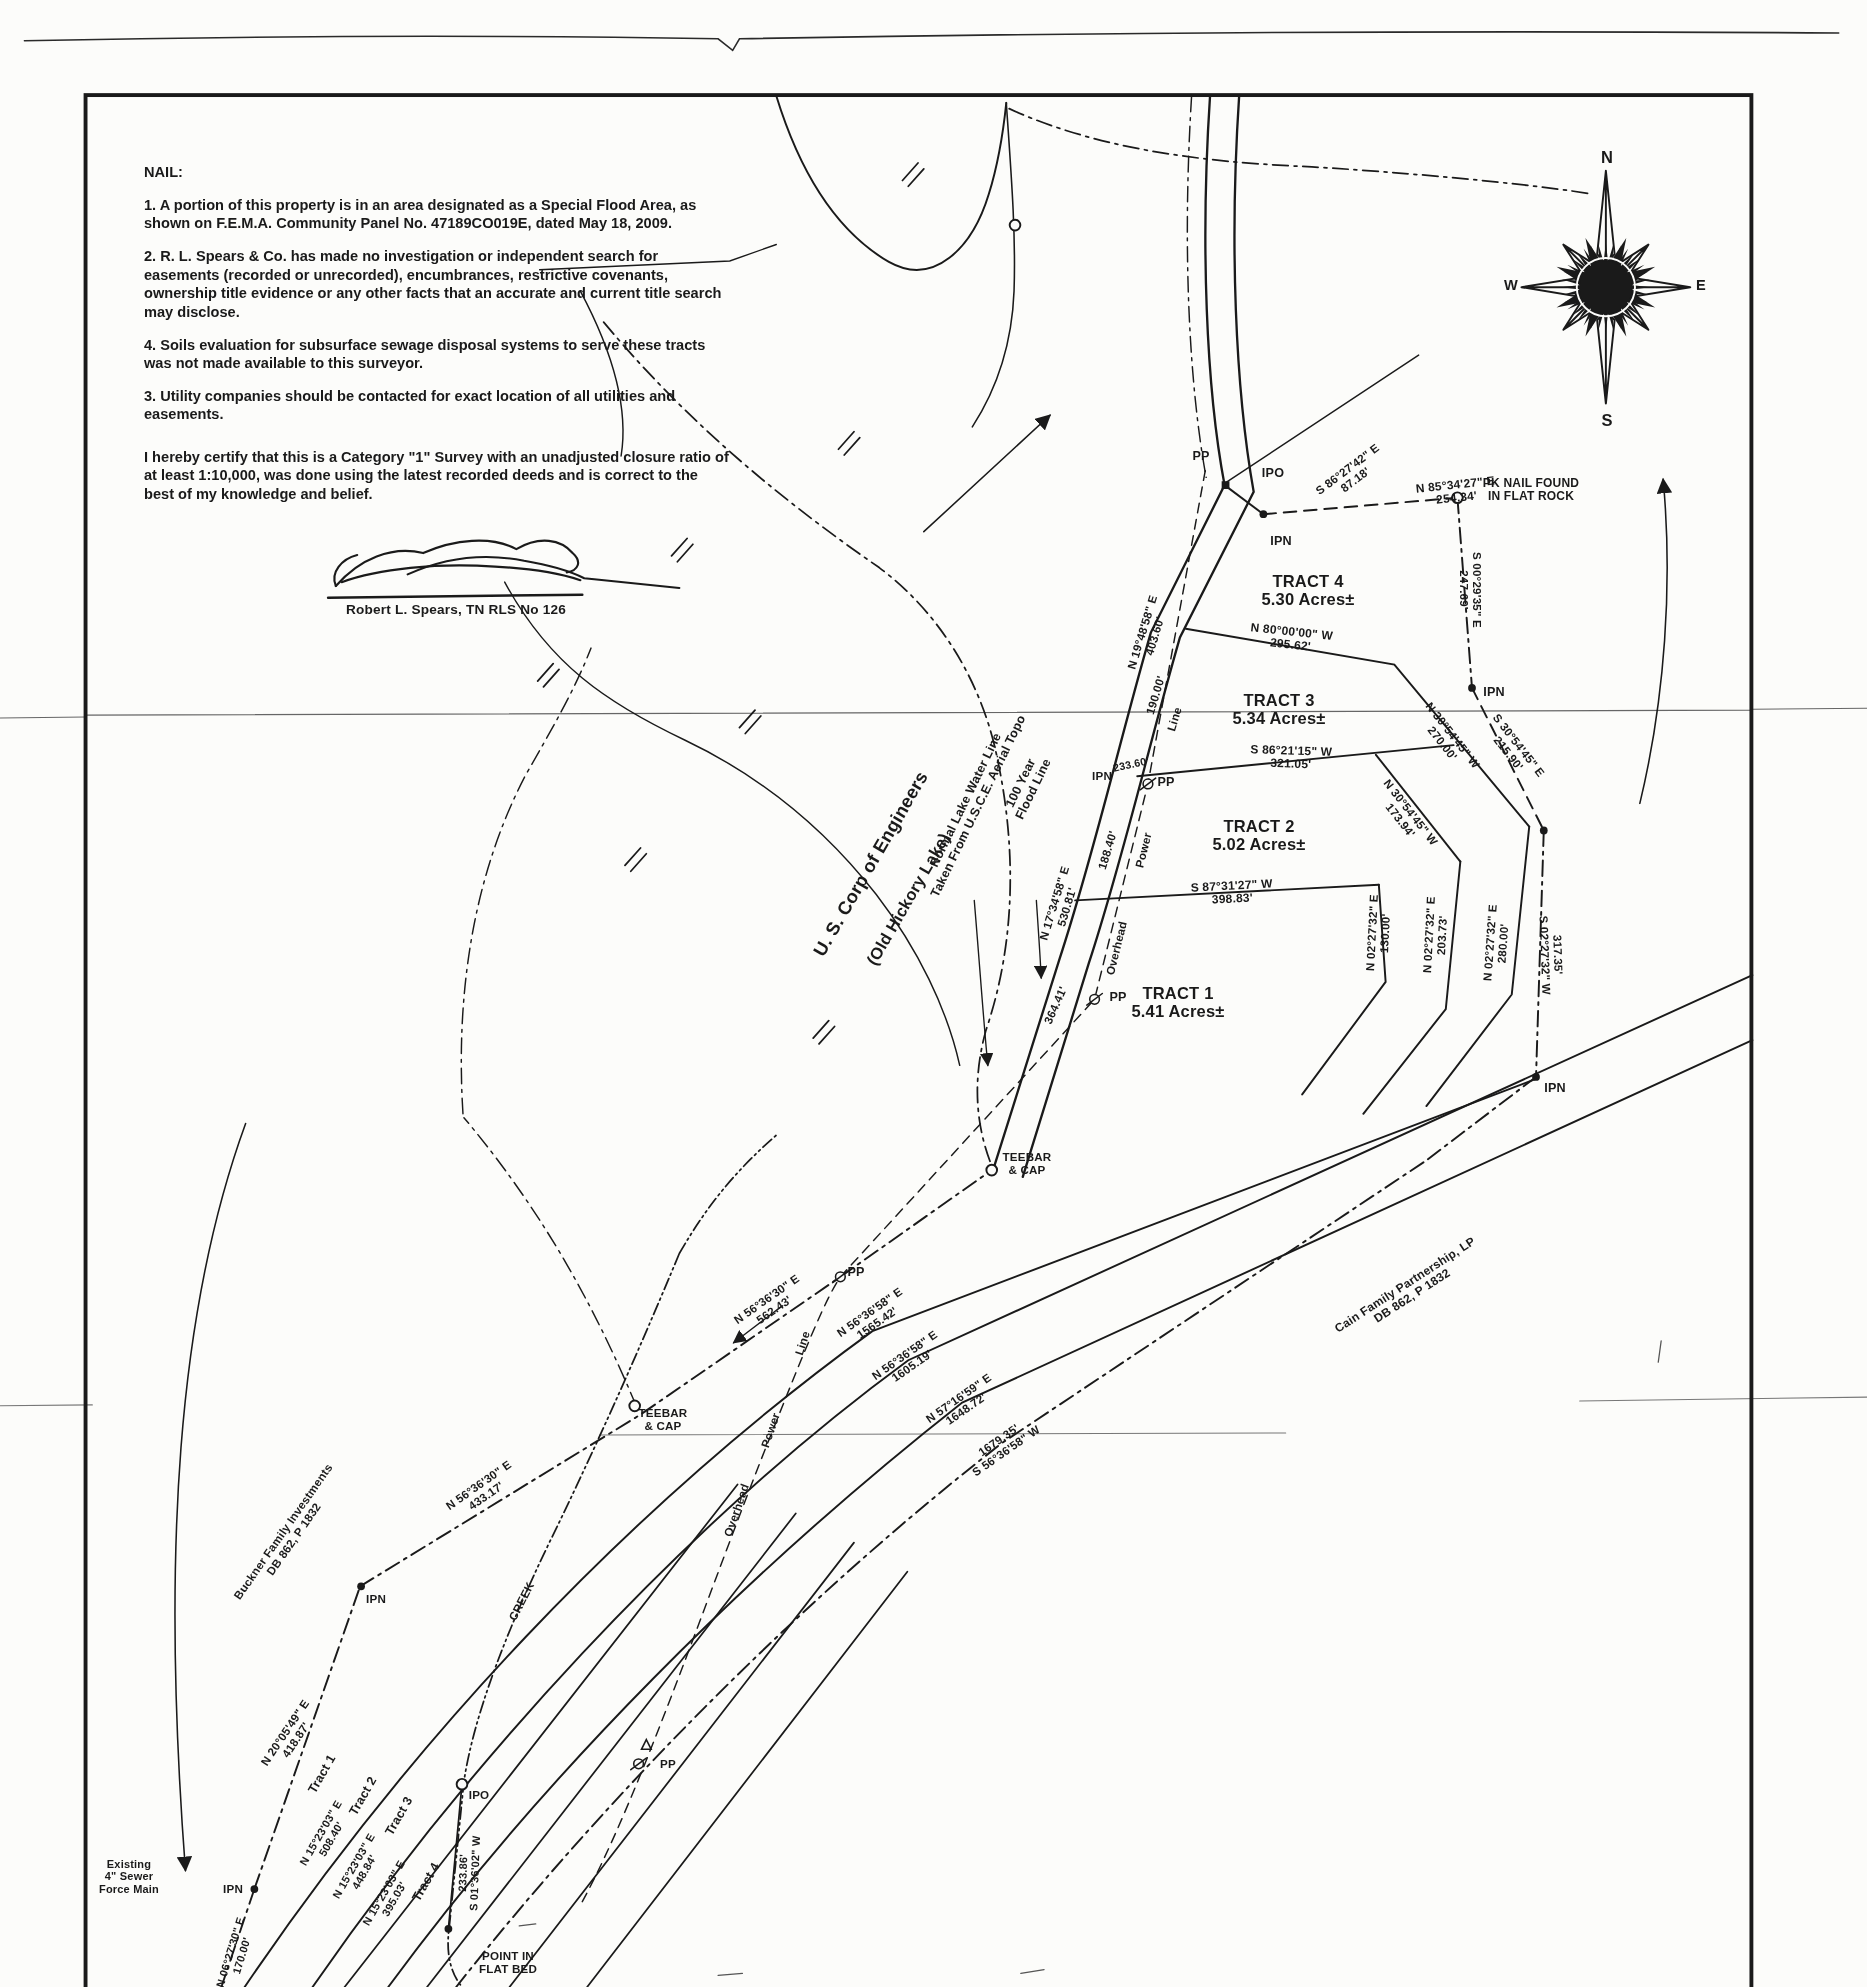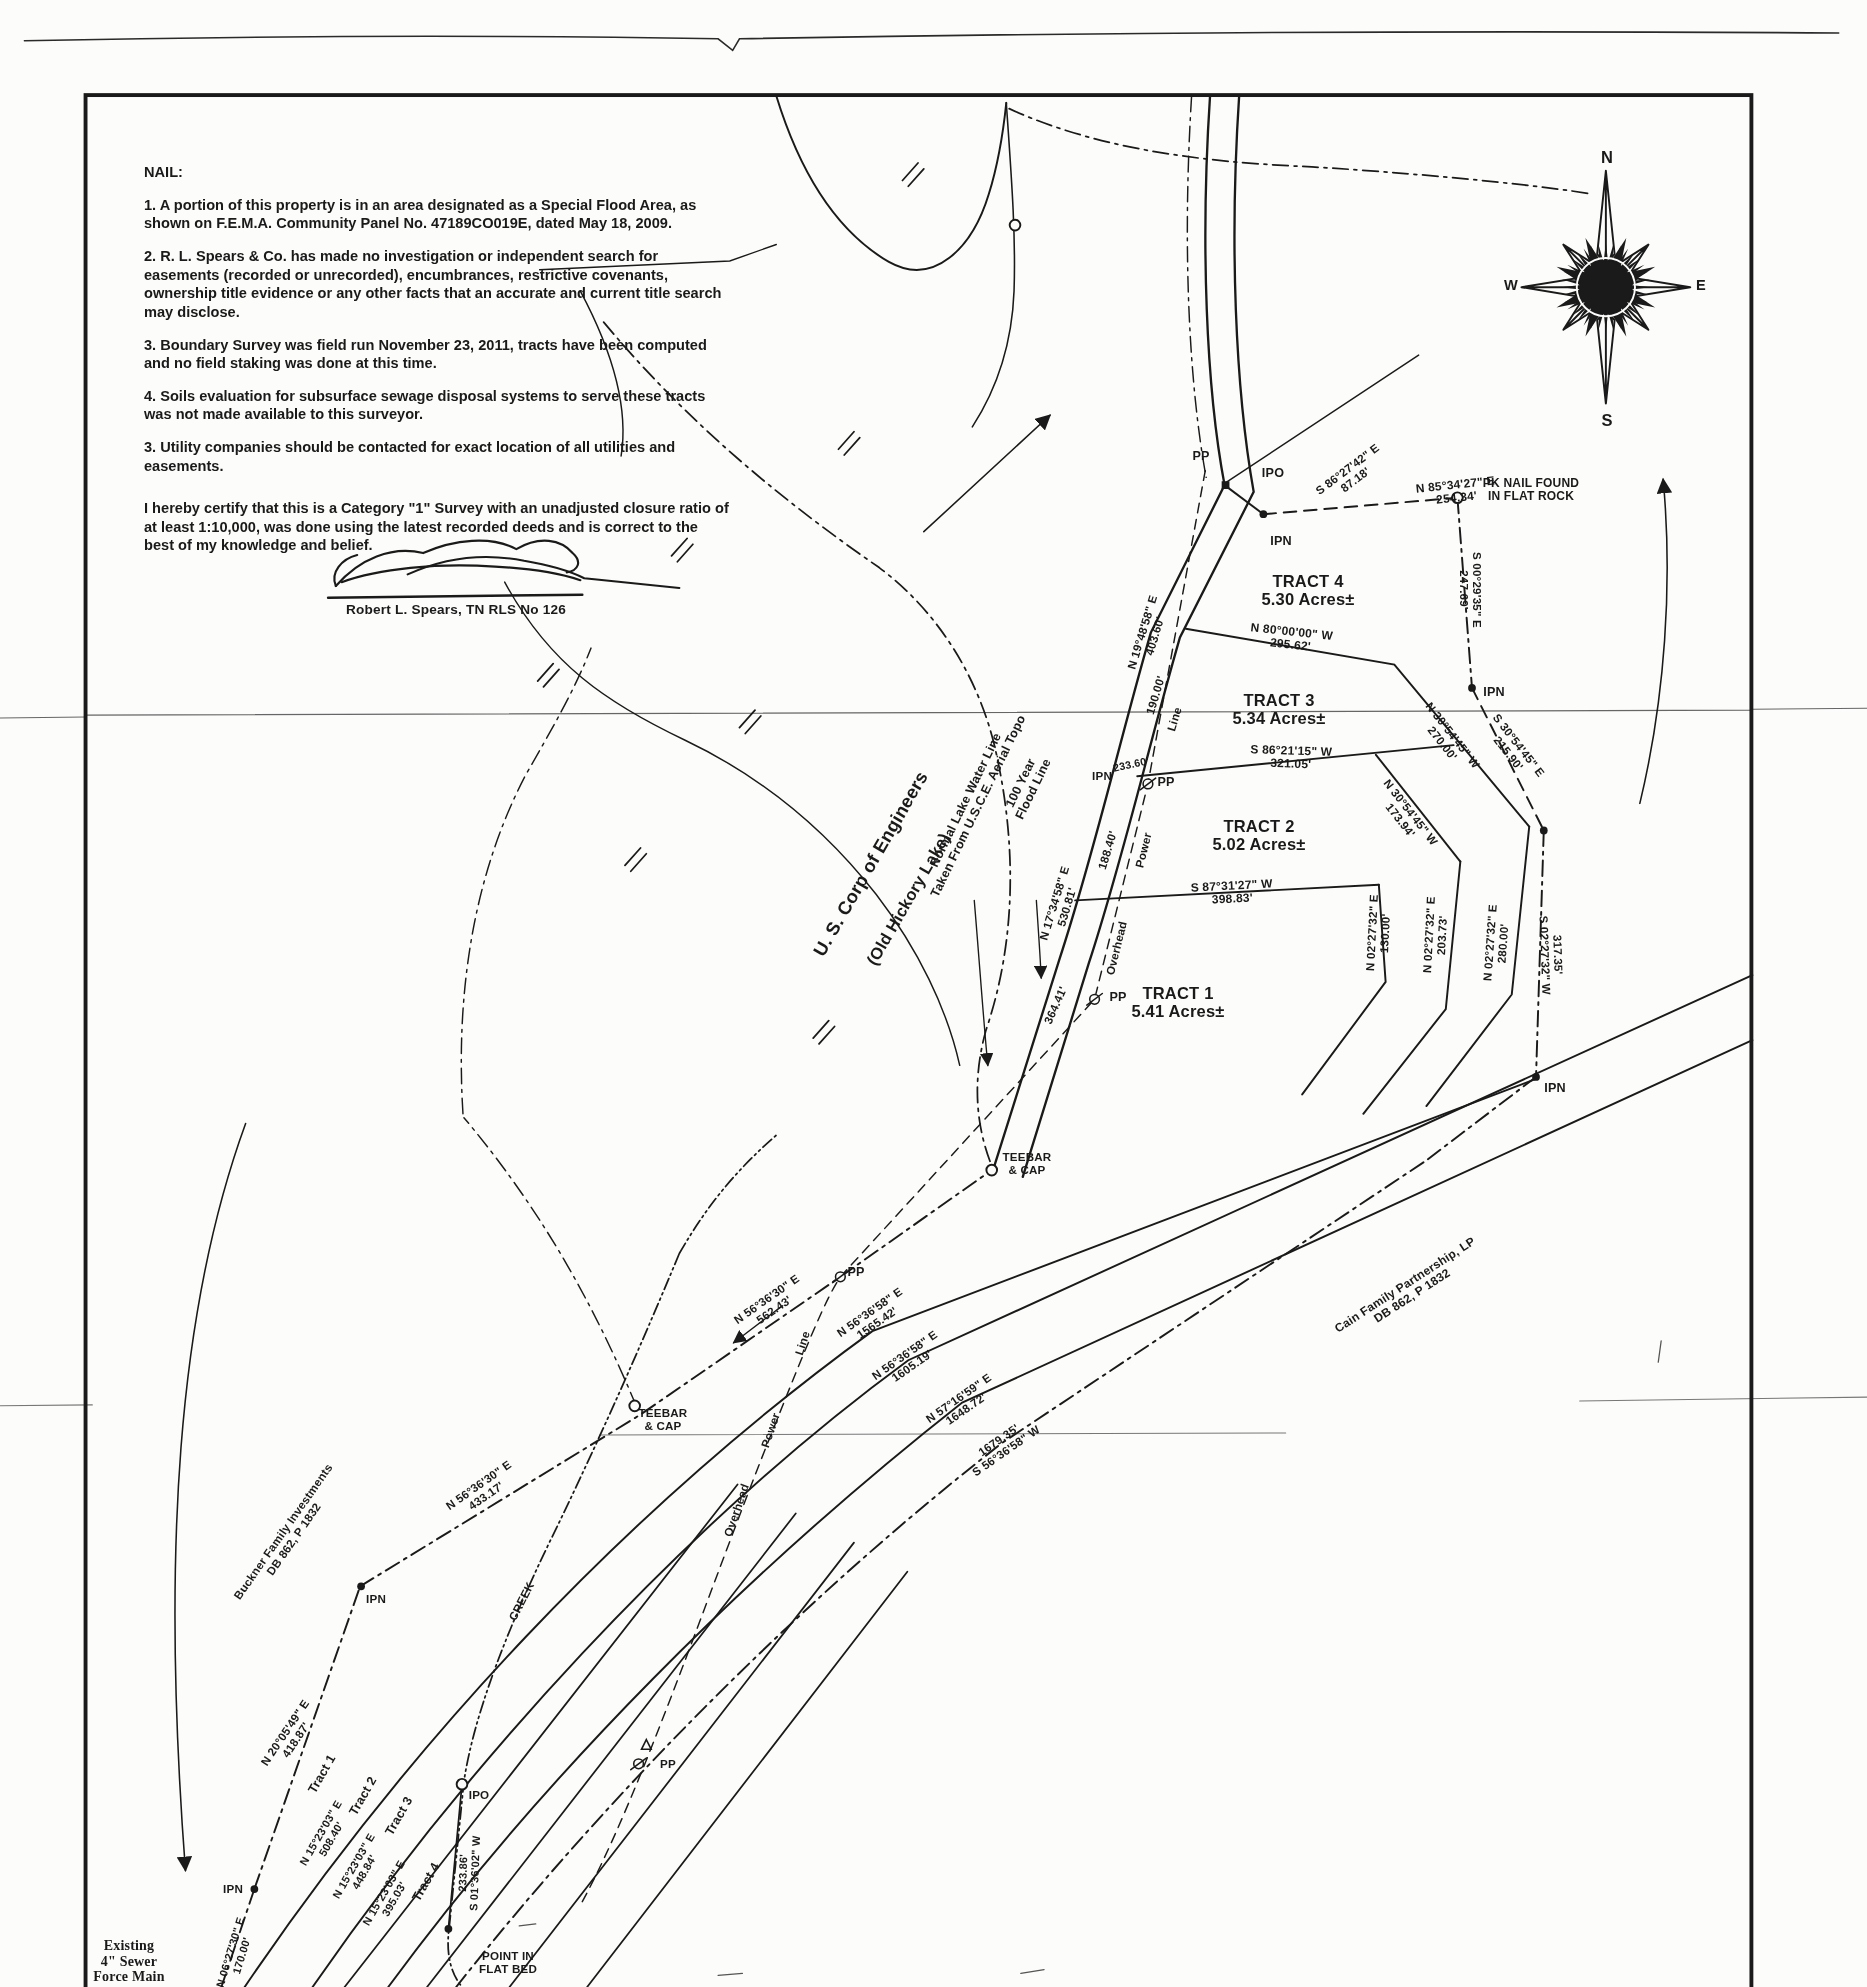--- a/index.html
+++ b/index.html
@@ -192,22 +192,20 @@
 
   <div id="notes-block">
     <div id="notes-heading">NAIL:</div>
     <div id="notes-list">
         <div class="note-para">1.  A portion of this property is in an area designated as a Special Flood Area, as
 shown on F.E.M.A. Community Panel No. 47189CO019E, dated May 18, 2009.</div>
         <div class="note-para">2.  R. L. Spears &amp; Co. has made no investigation or independent search for
 easements (recorded or unrecorded), encumbrances, restrictive covenants,
 ownership title evidence or any other facts that an accurate and current title search
 may disclose.</div>
-        <div class="note-para">3.  Boundary Survey was field run November 23, 2011, tracts have been computed
-and no field staking was done at this time.</div>
         <div class="note-para">4.  Soils evaluation for subsurface sewage disposal systems to serve these tracts
 was not made available to this surveyor.</div>
         <div class="note-para">3.  Utility companies should be contacted for exact location of all utilities and
 easements.</div>
       </div>
     <div id="cert-para" class="note-para">I hereby certify that this is a Category "1" Survey with an unadjusted closure ratio of
 at least 1:10,000, was done using the latest recorded deeds and is correct to the
 best of my knowledge and belief.</div>
   </div>
 
@@ -317,19 +315,19 @@
 395.03'</div>
       <div class="ann" style="left: 426px; top: 1882px; font-size: 12.6px; transform: translate(-50%, -50%) rotate(-60deg);">Tract 4</div>
       <div class="ann" style="left: 469px; top: 1873px; font-size: 11px; transform: translate(-50%, -50%) rotate(-88deg);">233.86'
 S 01°36'02" W</div>
       <div class="ann" style="left: 479px; top: 1794px; font-size: 11.6px; transform: translate(-50%, -50%) rotate(0deg);">IPO</div>
       <div class="ann left" style="left: 508px; top: 1962px; font-size: 11.6px; transform: translate(-50%, -50%) rotate(0deg);">POINT IN
 FLAT BED</div>
       <div class="ann" style="left: 233px; top: 1888px; font-size: 11.6px; transform: translate(-50%, -50%) rotate(0deg);">IPN</div>
       <div class="ann" style="left: 236px; top: 1954px; font-size: 11px; transform: translate(-50%, -50%) rotate(-73deg);">N 06°27'30" E
 170.00'</div>
-      <div class="ann left" style="left: 129px; top: 1962px; font-size: 14px; transform: translate(-50%, -50%) rotate(0deg); font-family: Liberation Serif, serif;">Existing
+      <div class="ann left" style="left: 129px; top: 1876px; font-size: 11px; transform: translate(-50%, -50%) rotate(0deg);">Existing
 4" Sewer
 Force Main</div>
       <div class="ann" style="left: 668px; top: 1763px; font-size: 11.6px; transform: translate(-50%, -50%) rotate(0deg);">PP</div>
     </div>
 </div>
 
 
 </body></html>

